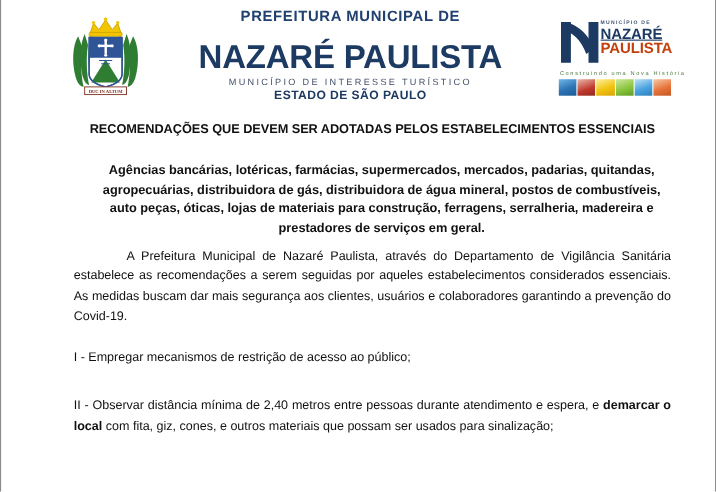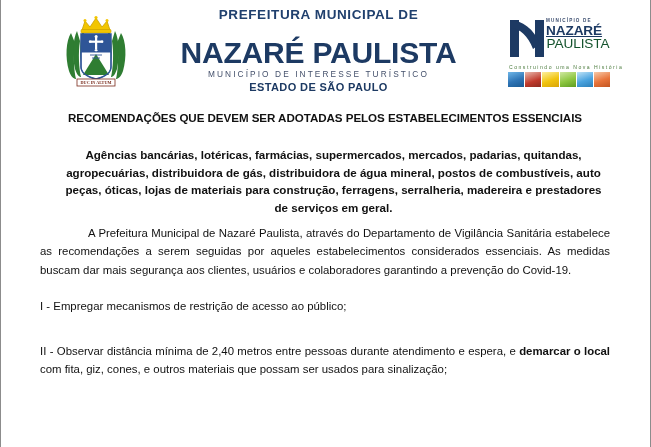--- a/index.html
+++ b/index.html
@@ -106,25 +106,24 @@
   .brand-name1 {
     font-size: 13.6px;
     font-weight: bold;
     color: #1d3a63;
     letter-spacing: -0.1px;
     line-height: 1.02;
     text-decoration: underline;
   }
   .brand-name2 {
     font-size: 13.6px;
-    font-weight: normal;
-    color: #14532d;
+    font-weight: bold;
+    color: #c2410c;
     letter-spacing: -0.1px;
     line-height: 1.02;
-    text-align: center;
   }
   .brand-tagline {
     font-size: 5.1px;
     color: #4a7a3c;
     letter-spacing: 1.5px;
     margin-top: 1px;
     white-space: nowrap;
     padding-left: 1px;
   }
   .brand-tiles {
@@ -135,21 +134,21 @@
   }
   .tile {
     flex: 1 1 0;
     height: 15px;
     position: relative;
     overflow: hidden;
   }
 
   
   .doc-body {
-    padding: 0 40px 0 39px;
+    padding: 0 40px 0 66px;
   }
 
   .doc-title {
     text-align: center;
     font-size: 11.6px;
     font-weight: bold;
     line-height: 1.42;
     margin: 14px 10px 0 10px;
     letter-spacing: -0.05px;
     color: #111;

